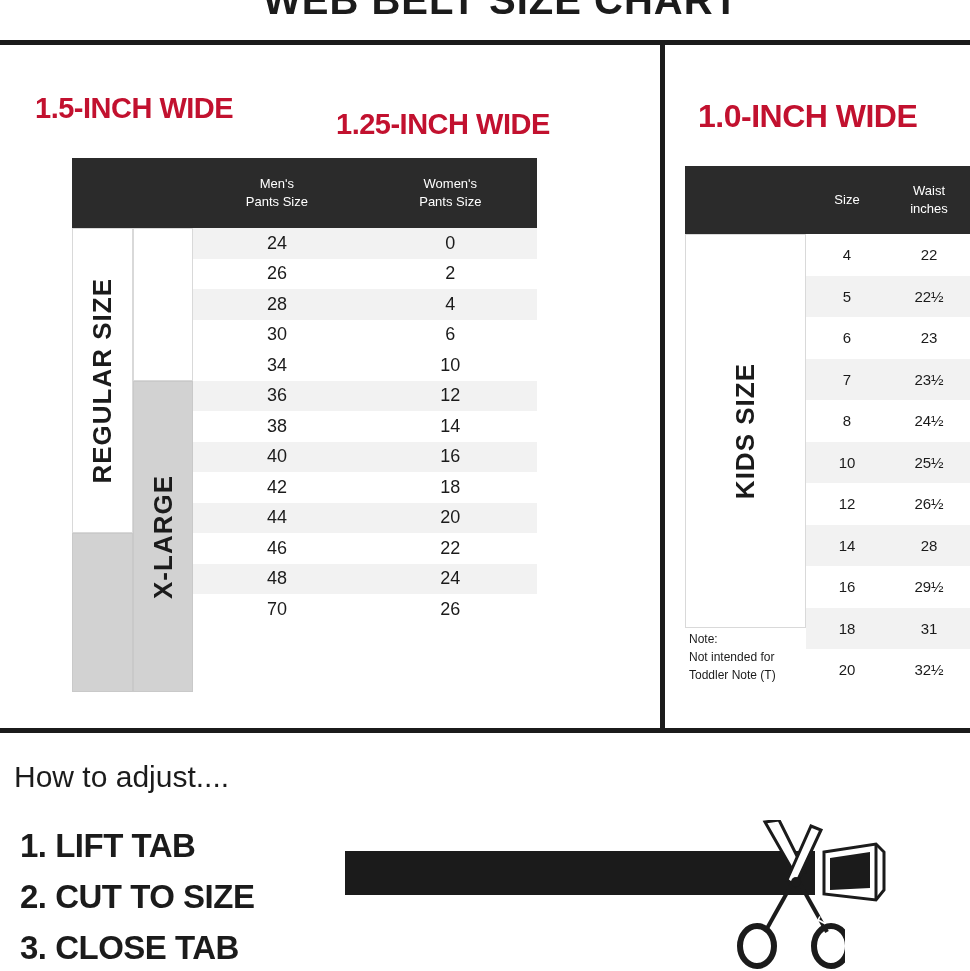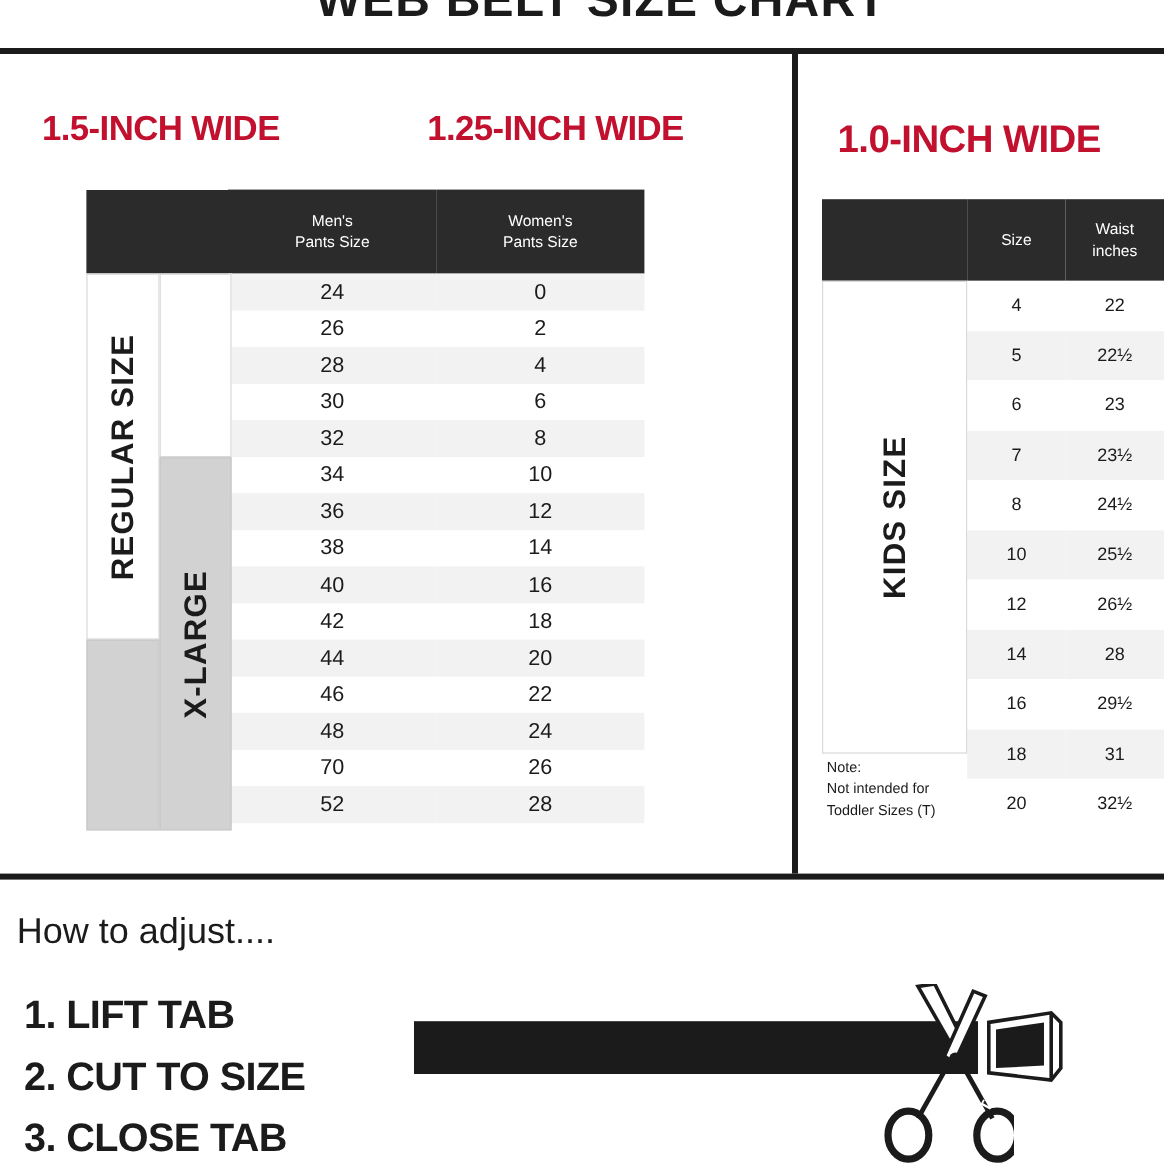--- a/index.html
+++ b/index.html
@@ -58,21 +58,21 @@
   
   .wide-heading {
     position: absolute;
     color: #c2112f;
     font-size: 29px;
     font-weight: bold;
     letter-spacing: -0.5px;
     white-space: nowrap;
   }
   #h15 { left: 12px; top: 92px; margin-left: 23px; }
-  #h125 { left: 336px; top: 92px; margin-left: 20px; }
+  #h125 { left: 336px; top: 108px; }
   #h10 { left: 698px; top: 98px; font-size: 32px; }
 
   
   .ltable {
     position: absolute;
     left: 72px; top: 158px;
     width: 465px;
     border-collapse: collapse;
   }
   .ltable td, .ltable th {
@@ -289,25 +289,20 @@
           <td class="data-cell">28</td>
           <td class="data-cell">4</td>
         </tr>
       <tr>
           <td class="side-col" style="background:transparent;border:0;"></td>
           <td class="data-cell alt">30</td>
           <td class="data-cell alt">6</td>
         </tr>
       <tr>
           <td class="side-col" style="background:transparent;border:0;"></td>
-          <td class="data-cell">32</td>
-          <td class="data-cell">8</td>
-        </tr>
-      <tr>
-          <td class="side-col" style="background:transparent;border:0;"></td>
           <td class="data-cell alt">34</td>
           <td class="data-cell alt">10</td>
         </tr>
       <tr>
           <td class="side-col" style="background:transparent;border:0;"></td>
           <td class="data-cell">36</td>
           <td class="data-cell">12</td>
         </tr>
       <tr>
           <td class="side-col" style="background:transparent;border:0;"></td>
@@ -336,25 +331,20 @@
         </tr>
       <tr>
           <td class="side-col" style="background:transparent;border:0;"></td>
           <td class="data-cell">48</td>
           <td class="data-cell">24</td>
         </tr>
       <tr>
           <td class="side-col" style="background:transparent;border:0;"></td>
           <td class="data-cell alt">70</td>
           <td class="data-cell alt">26</td>
-        </tr>
-      <tr>
-          <td class="side-col" style="background:transparent;border:0;"></td>
-          <td class="data-cell">52</td>
-          <td class="data-cell">28</td>
         </tr>
     </tbody>
   </table>
 
   <div class="vlabel-box" id="regular-box-right"></div>
   <div class="vlabel-box" id="regular-box">
     <span>REGULAR SIZE</span>
   </div>
   <div class="vlabel-box" id="xlarge-box-lower"></div>
   <div class="vlabel-box" id="xlarge-box">
@@ -433,21 +423,21 @@
     </tbody>
   </table>
 
   <div id="kids-box">
     <span>KIDS SIZE</span>
   </div>
 
   <div class="note">
     <div>Note:</div>
     <div>Not intended for</div>
-    <div>Toddler Sizes (T)</div>
+    <div>Toddler Note (T)</div>
   </div>
 
   <div class="how-to">How to adjust....</div>
   <div class="steps">
     <div>1. LIFT TAB</div>
     <div>2. CUT TO SIZE</div>
     <div>3. CLOSE TAB</div>
   </div>
 
   <div class="belt"></div>

